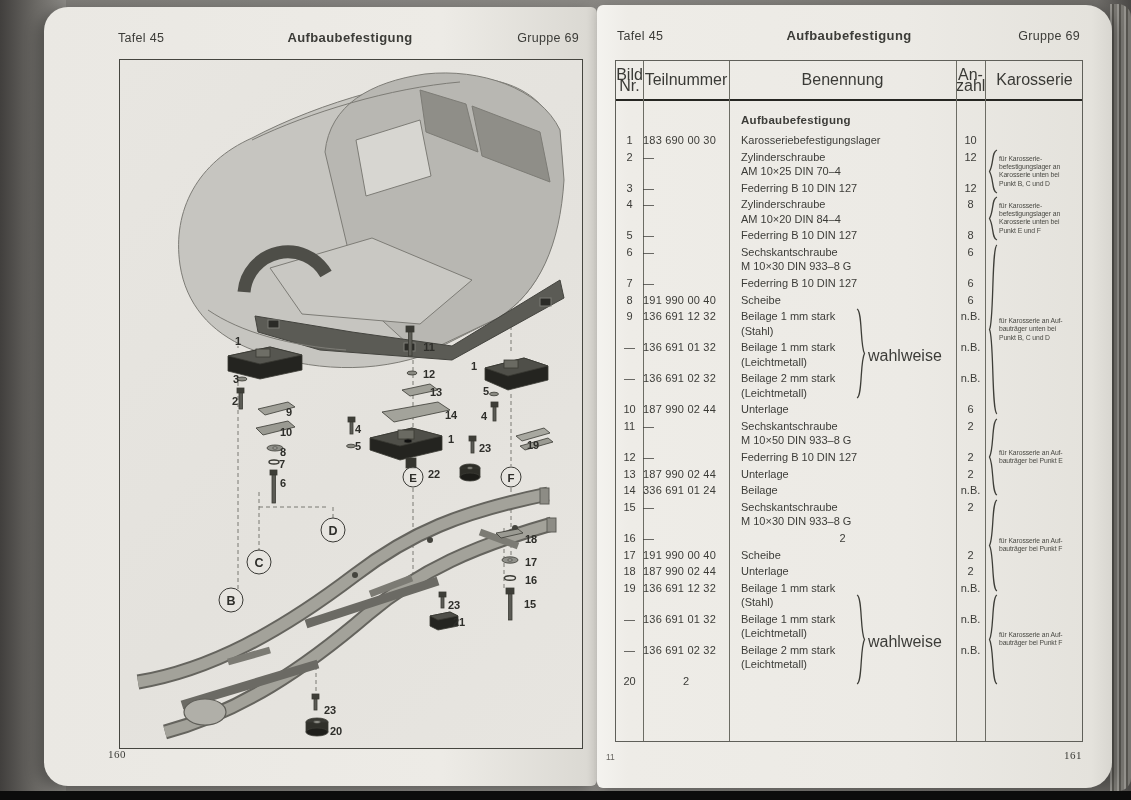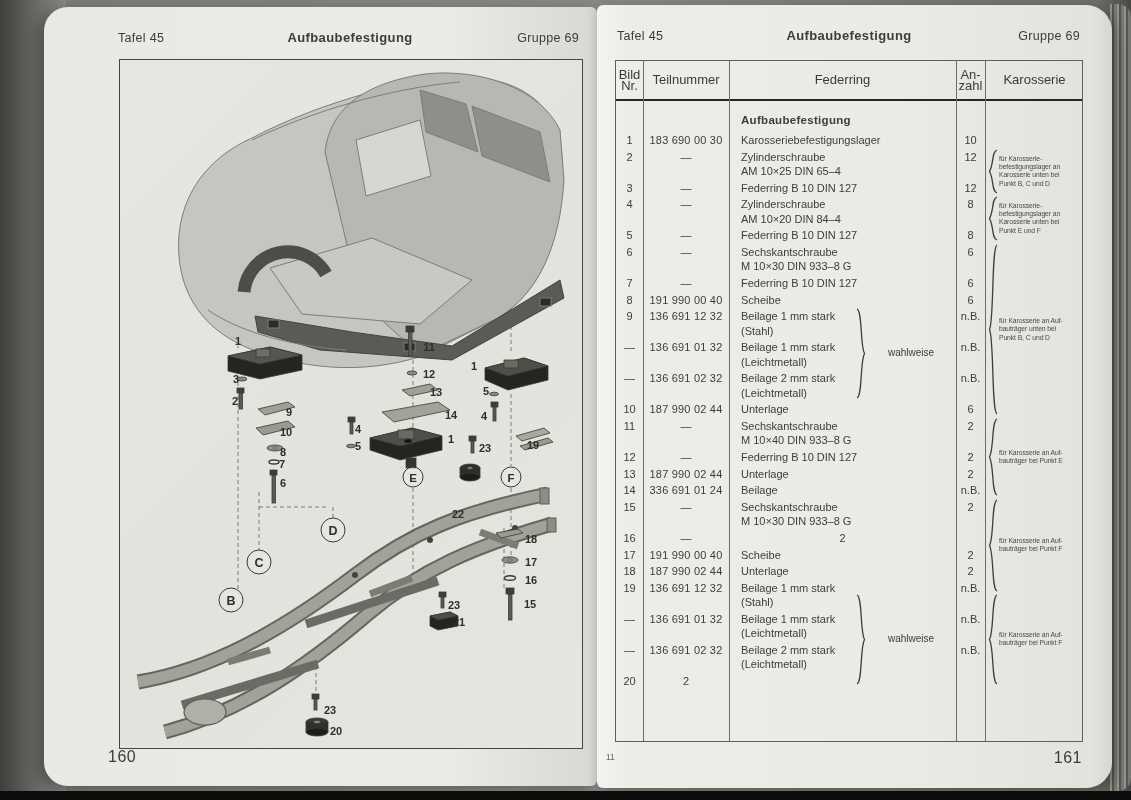--- a/index.html
+++ b/index.html
@@ -22,48 +22,48 @@
     border-radius:24px 6px 6px 24px;box-shadow:-6px 4px 14px rgba(0,0,0,.30);}
   .page-right{left:597px;top:5px;width:515px;height:783px;z-index:2;
     background:linear-gradient(90deg,#f4f3ef 0%,#eeece7 6%,#eceae5 60%,#e4e2dc 96%,#d8d6d0 100%);
     border-radius:6px 26px 26px 6px;box-shadow:4px 4px 12px rgba(0,0,0,.28);}
   
   .hd-tafel{top:24px;font-size:12.5px;letter-spacing:.3px;}
   .hd-title{top:23px;font-size:13px;font-weight:bold;letter-spacing:.4px;text-align:center;}
   .hd-gruppe{top:24px;font-size:12.5px;letter-spacing:.3px;}
   .lp-tafel{left:74px;} .lp-title{left:75px;width:462px;} .lp-gruppe{right:18px;}
   .rp-tafel{left:20px;} .rp-title{left:18px;width:468px;} .rp-gruppe{right:32px;}
-  .pagenum{font-size:16px;letter-spacing:.5px;}
+  .pagenum{font-size:11px;letter-spacing:.5px;font-family:Liberation Serif, serif;}
   .lp-num{left:64px;top:741px;}
   .rp-num{right:30px;top:744px;}
   .rp-sig{left:9px;top:747px;font-size:8.5px;color:#66645f;}
   
   .diagram{left:75px;top:52px;width:462px;height:688px;border:1.2px solid #45453f;
     background:linear-gradient(135deg,#e8e6e1 0%,#e4e2dd 55%,#e7e5e0 100%);}
   .diagram svg{position:absolute;left:0;top:0;}
   .callout{position:absolute;transform:translate(-50%,-50%);font-size:11px;font-weight:600;color:#2e2e2a;white-space:nowrap;}
   .marker{position:absolute;transform:translate(-50%,-50%);border:1.2px solid #3a3a36;border-radius:50%;
     display:flex;align-items:center;justify-content:center;font-weight:600;color:#2e2e2a;background:rgba(233,231,226,.55);}
   .dash{stroke:#6e6e66;stroke-width:.9;stroke-dasharray:4 3;fill:none;}
   
   .ptable{left:18px;top:55px;width:468px;height:682px;border:1px solid #5f5f59;box-sizing:border-box;}
   .thead{display:grid;grid-template-columns:27px 86px 227px 29px 99px;height:38px;align-items:center;}
-  .thead .hcell{text-align:center;font-size:13px;line-height:11.5px;color:#3a3a36;}
+  .thead .hcell{text-align:center;font-size:16px;line-height:11.5px;color:#3a3a36;}
   .thead-sep{position:absolute;left:0;right:0;top:38px;height:2.4px;background:#262622;}
   .vline{position:absolute;top:0;bottom:0;width:1px;background:#6c6c64;}
   .tbody{position:absolute;left:0;right:0;top:41px;bottom:0;}
   .section-title{margin:12px 0 7px 125px;font-size:11.5px;font-weight:bold;letter-spacing:.3px;}
   .trow{display:grid;grid-template-columns:27px 86px 227px 29px 99px;margin-bottom:2.4px;
     font-size:11px;line-height:14.3px;}
   .c-bild{text-align:center;}
-  .c-teil{text-align:center;letter-spacing:.2px;}
+  .c-teil{text-align:left;letter-spacing:.2px;}
   .c-ben{padding-left:12px;}
   .c-anz{text-align:center;}
   .remark-note{position:absolute;width:84px;left:383px;font-size:6.8px;line-height:8.3px;color:#4a4a44;letter-spacing:-.1px;}
-  .choice-label{position:absolute;left:252px;font-size:10px;color:#3c3c38;margin-left:20px;}
+  .choice-label{position:absolute;left:252px;font-size:16px;color:#3c3c38;}
 </style>
 </head>
 <body>
 
 <div class="abs scan-left"></div>
 <div class="abs page-stack"></div>
 
 <div class="abs page-left">
   <div class="abs hd-tafel lp-tafel">Tafel 45</div>
   <div class="abs hd-title lp-title">Aufbaubefestigung</div>
@@ -203,21 +203,21 @@
         <div class="callout" style="left: 163px; top: 392px;">8</div>
         <div class="callout" style="left: 162px; top: 404px;">7</div>
         <div class="callout" style="left: 163px; top: 423px;">6</div>
         <div class="callout" style="left: 309px; top: 287px;">11</div>
         <div class="callout" style="left: 309px; top: 314px;">12</div>
         <div class="callout" style="left: 316px; top: 332px;">13</div>
         <div class="callout" style="left: 331px; top: 355px;">14</div>
         <div class="callout" style="left: 238px; top: 369px;">4</div>
         <div class="callout" style="left: 238px; top: 386px;">5</div>
         <div class="callout" style="left: 331px; top: 379px;">1</div>
-        <div class="callout" style="left: 338px; top: 414px; margin-top: 40px;">22</div>
+        <div class="callout" style="left: 314px; top: 414px;">22</div>
         <div class="callout" style="left: 365px; top: 388px;">23</div>
         <div class="callout" style="left: 354px; top: 306px;">1</div>
         <div class="callout" style="left: 366px; top: 331px;">5</div>
         <div class="callout" style="left: 364px; top: 356px;">4</div>
         <div class="callout" style="left: 413px; top: 385px;">19</div>
         <div class="callout" style="left: 411px; top: 479px;">18</div>
         <div class="callout" style="left: 411px; top: 502px;">17</div>
         <div class="callout" style="left: 411px; top: 520px;">16</div>
         <div class="callout" style="left: 410px; top: 544px;">15</div>
         <div class="callout" style="left: 334px; top: 545px;">23</div>
@@ -243,21 +243,21 @@
   <div class="abs ptable">
     <div class="thead" id="thead">
         <div class="hcell">
           <div>Bild</div>
           <div>Nr.</div>
         </div>
         <div class="hcell">
           <div>Teilnummer</div>
         </div>
         <div class="hcell">
-          <div>Federring</div>
+          <div>Benennung</div>
         </div>
         <div class="hcell">
           <div>An-</div>
           <div>zahl</div>
         </div>
         <div class="hcell">
           <div>Karosserie</div>
         </div>
       </div>
     <div class="thead-sep"></div>
@@ -273,21 +273,21 @@
           <div class="c-ben">
             <div>Karosseriebefestigungslager</div>
           </div>
           <div class="c-anz">10</div>
         </div>
         <div class="trow">
           <div class="c-bild">2</div>
           <div class="c-teil">—</div>
           <div class="c-ben">
             <div>Zylinderschraube</div>
-            <div>AM 10×25  DIN 65–4</div>
+            <div>AM 10×25  DIN 70–4</div>
           </div>
           <div class="c-anz">12</div>
         </div>
         <div class="trow">
           <div class="c-bild">3</div>
           <div class="c-teil">—</div>
           <div class="c-ben">
             <div>Federring B 10  DIN 127</div>
           </div>
           <div class="c-anz">12</div>
@@ -367,21 +367,21 @@
           <div class="c-ben">
             <div>Unterlage</div>
           </div>
           <div class="c-anz">6</div>
         </div>
         <div class="trow">
           <div class="c-bild">11</div>
           <div class="c-teil">—</div>
           <div class="c-ben">
             <div>Sechskantschraube</div>
-            <div>M 10×40  DIN 933–8 G</div>
+            <div>M 10×50  DIN 933–8 G</div>
           </div>
           <div class="c-anz">2</div>
         </div>
         <div class="trow">
           <div class="c-bild">12</div>
           <div class="c-teil">—</div>
           <div class="c-ben">
             <div>Federring B 10  DIN 127</div>
           </div>
           <div class="c-anz">2</div>

